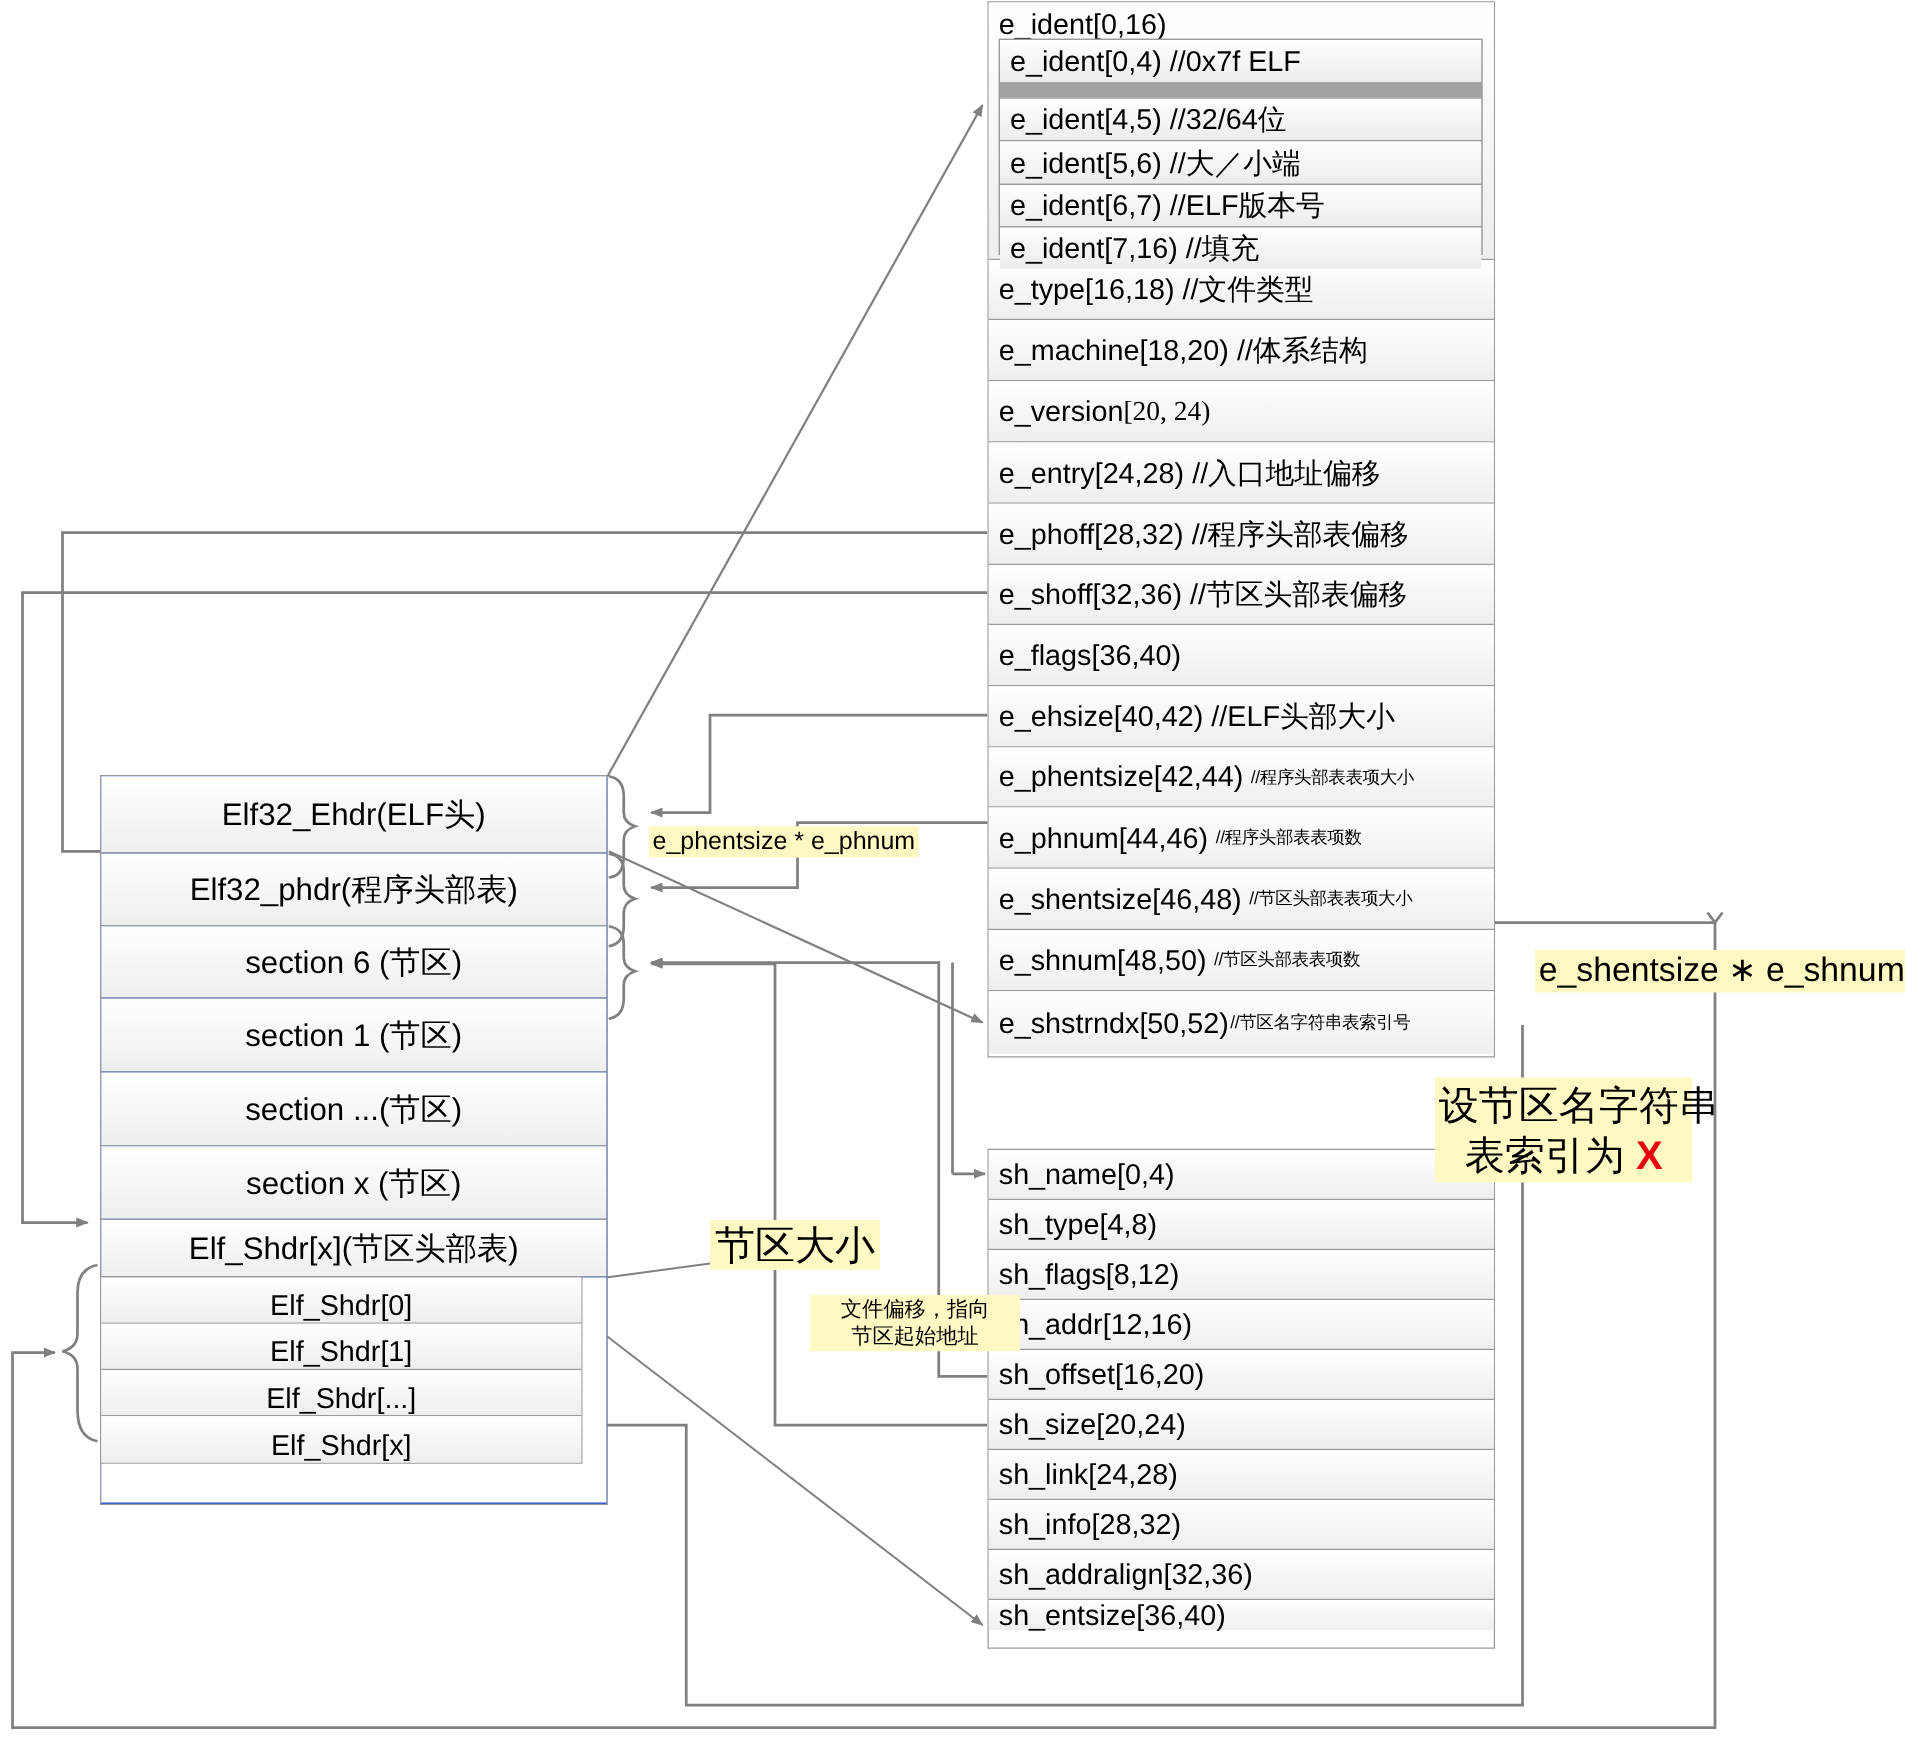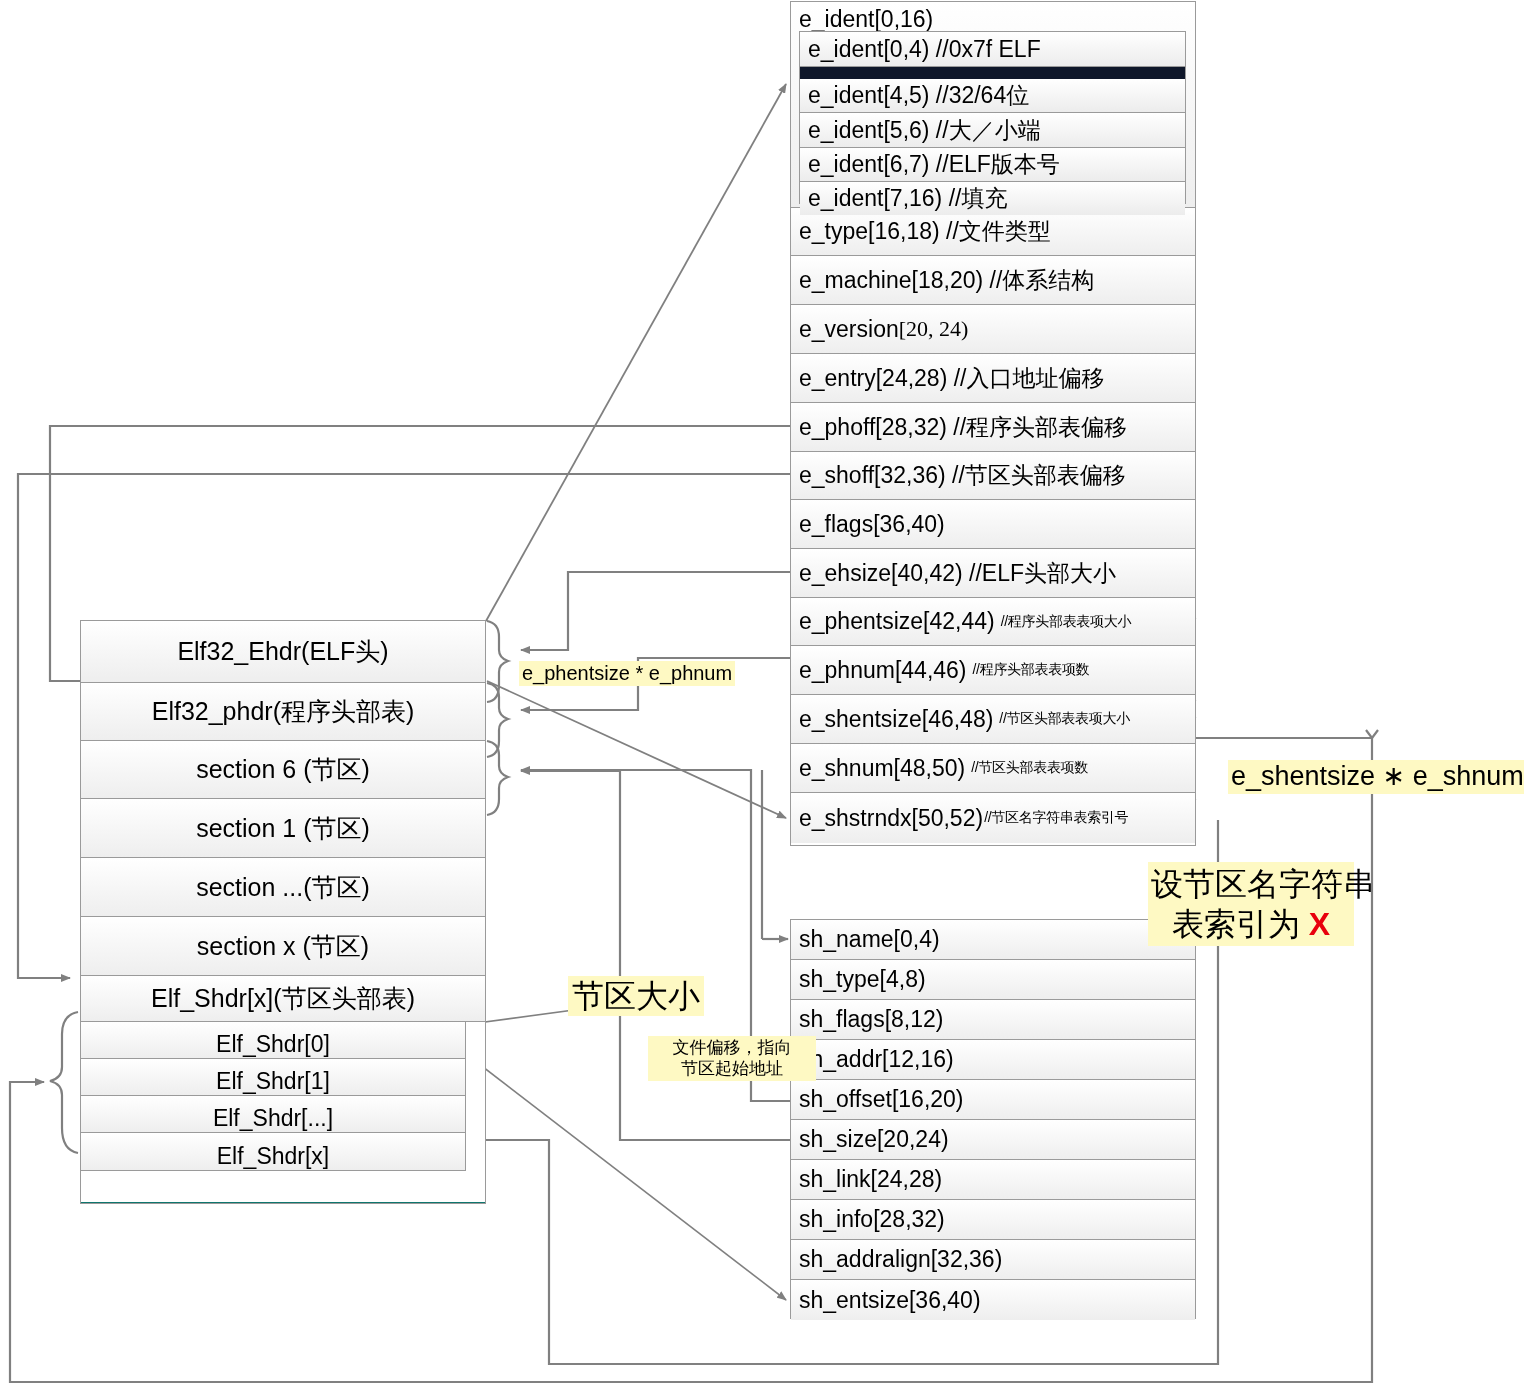--- a/index.html
+++ b/index.html
@@ -14,27 +14,27 @@
 
   
   .fieldtable{position:absolute;z-index:2;box-sizing:border-box;
       border:1px solid #9a9a9a;background:#ffffff;}
   .fieldtable .row{padding-left:8px;font-size:23px;white-space:nowrap;}
   .fieldtable .row .cmt-small{font-size:14px;margin-left:6px;letter-spacing:-0.3px;}
   .fieldtable .row .serifpart{font-family:"Liberation Serif","DejaVu Serif",serif;font-size:22px;}
 
   
   .subtable{position:absolute;z-index:3;box-sizing:border-box;
-      border:1px solid #9a9a9a;background:#0f172a;left:9px;}
+      border:1px solid #9a9a9a;background:#a3a3a3;left:9px;}
   .subtable .row{padding-left:8px;font-size:23px;white-space:nowrap;
       background:linear-gradient(to bottom,#ffffff 0%,#ececec 100%);}
 
   
   .filelayout{position:absolute;z-index:2;box-sizing:border-box;border:1px solid #9a9a9a;
-      background:#0f766e;}
+      background:#1d4ed8;}
   .filelayout .row{justify-content:center;font-size:25px;white-space:nowrap;}
   .shdrtable{position:absolute;z-index:3;box-sizing:border-box;border:1px solid #9a9a9a;}
   .shdrtable .row{justify-content:center;font-size:23px;white-space:nowrap;align-items:flex-end;}
 
   
   .anno{position:absolute;z-index:4;background:#fef9c3;white-space:nowrap;line-height:1.25;}
   .anno.lbl-med{font-size:20px;}
   .anno.lbl-big{font-size:27px;}
   .anno.lbl-cjk{font-size:32px;}
   .anno.lbl-small{font-size:17px;text-align:center;}
@@ -189,21 +189,21 @@
   </div>
   <div class="row" style="height:40px;">
     <span>sh_link[24,28)</span>
   </div>
   <div class="row" style="height:40px;">
     <span>sh_info[28,32)</span>
   </div>
   <div class="row" style="height:40px;">
     <span>sh_addralign[32,36)</span>
   </div>
-  <div class="row last" style="height:40px;">
+  <div class="row last" style="height:24px;">
     <span>sh_entsize[36,40)</span>
   </div>
 </div>
 
 <div class="filelayout" style="left:80px;top:620px;width:406px;height:584px;">
   <div class="row" style="height:62px;">
     <span>Elf32_Ehdr(ELF头)</span>
   </div>
   <div class="row" style="height:58px;">
     <span>Elf32_phdr(程序头部表)</span>

